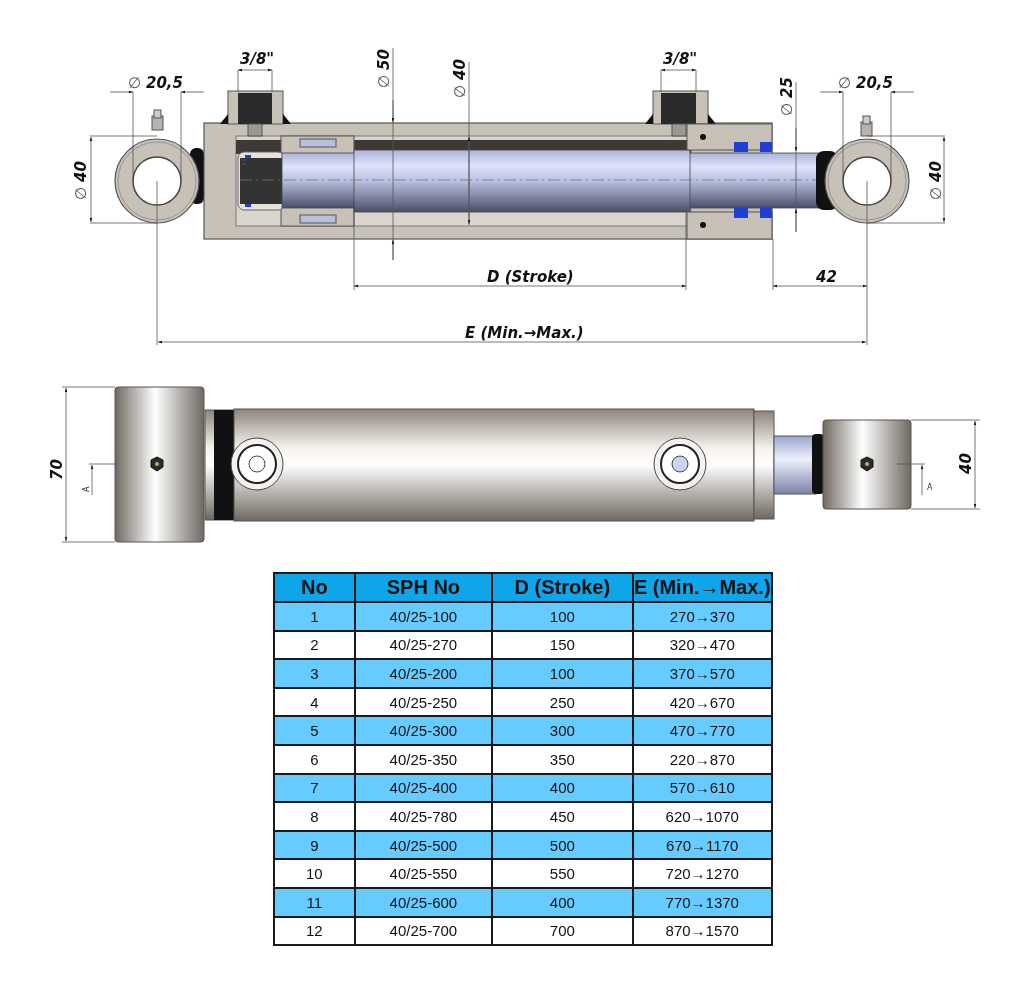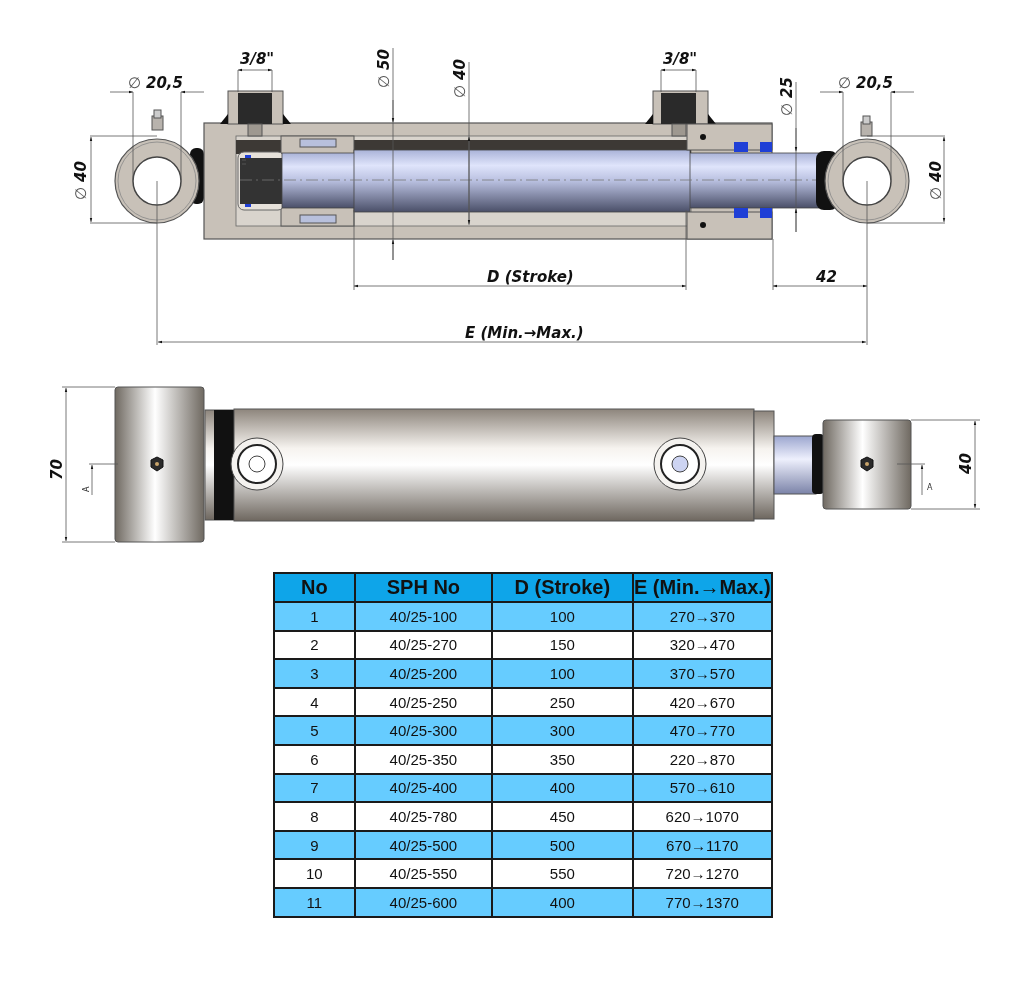--- a/index.html
+++ b/index.html
@@ -332,14 +332,20 @@
         <td>40/25-550</td>
         <td>550</td>
         <td>720→1270</td>
       </tr>
     <tr class="odd">
         <td>11</td>
         <td>40/25-600</td>
         <td>400</td>
         <td>770→1370</td>
       </tr>
+    <tr class="even">
+        <td>12</td>
+        <td>40/25-700</td>
+        <td>700</td>
+        <td>870→1570</td>
+      </tr>
   </tbody>
 </table>
 
 </body></html>

